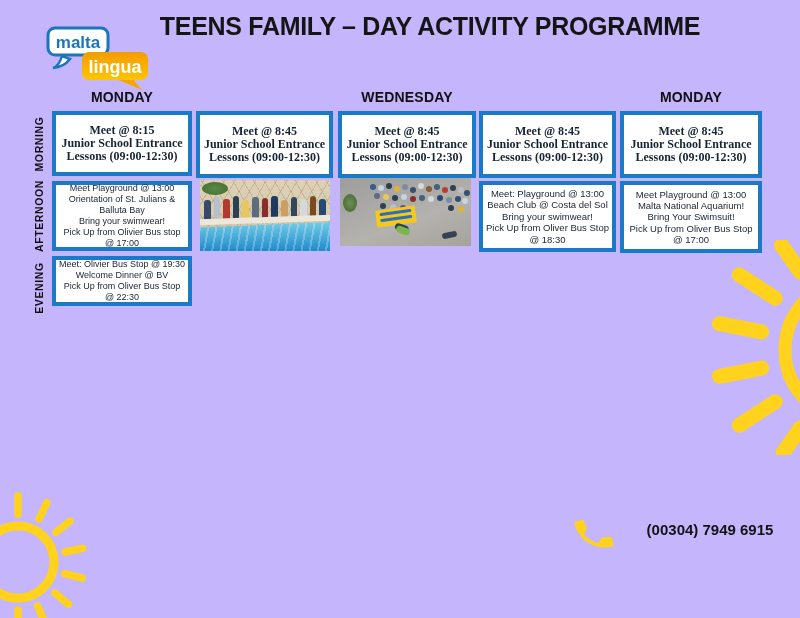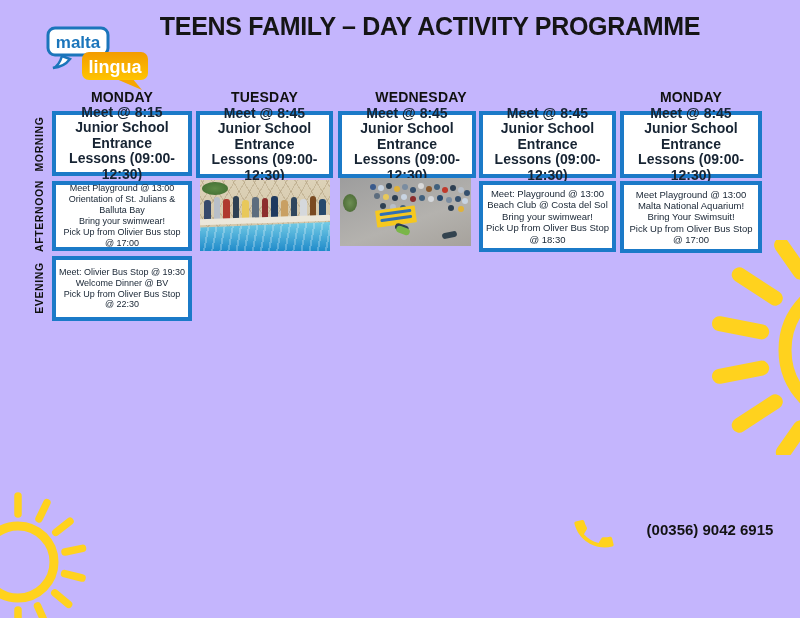--- a/index.html
+++ b/index.html
@@ -18,21 +18,21 @@
 
   
   .row-label{position:absolute;width:84px;height:14px;text-align:center;
              transform:rotate(-90deg);font-weight:700;font-size:10.5px;color:#101010;
              letter-spacing:0.6px;}
 
   
   .cell{position:absolute;background:#fff;border:4px solid #1b7ac8;box-sizing:border-box;
         display:flex;align-items:center;justify-content:center;text-align:center;
         white-space:pre-line;color:#172433;padding:1px 2px;}
-  .cell-morning{font-weight:700;font-size:14px;line-height:1.1;}
+  .cell-morning{font-weight:700;font-size:12px;line-height:1.1;font-family:Liberation Serif, serif;}
   .cell-sm{font-weight:400;font-size:9.5px;line-height:1.2;}
   .cell-xs{font-weight:400;font-size:9px;line-height:1.22;}
 
   
   .photo{position:absolute;overflow:hidden;}
   .photo-pool{background:
       repeating-linear-gradient(60deg, rgba(150,128,90,.30) 0 1px, transparent 1px 9px),
       repeating-linear-gradient(-60deg, rgba(150,128,90,.30) 0 1px, transparent 1px 9px),
       linear-gradient(#ddd2b8,#cfc2a4);}
   .people-row{position:absolute;left:4px;right:4px;top:14px;height:26px;display:flex;
@@ -114,22 +114,21 @@
     <path d="M86,52 L96,64 L68,52 z" fill="#f7a600"></path>
     <rect x="36" y="26" width="66" height="28" rx="7" fill="url(#lg)"></rect>
     <text x="69" y="47" text-anchor="middle" font-family="Liberation Sans, sans-serif" font-size="18" font-weight="700" fill="#ffffff">lingua</text>
   </svg>
 
   <div class="title-block">
     <div class="title-l1">TEENS FAMILY – DAY ACTIVITY PROGRAMME</div>
   </div>
 
   <div class="day-label" style="left:52px;width:140px;">MONDAY</div>
-  <div class="day-label" style="left:196px;width:137px;">TUESDAY</div>
-  <div class="day-label" style="left:352px;width:138px;">WEDNESDAY</div>
+  <div class="day-label" style="left:338px;width:138px;">WEDNESDAY</div>
   <div class="day-label" style="left:479px;width:137px;margin-top:37px;">THURSDAY</div>
   <div class="day-label" style="left:620px;width:142px;">MONDAY</div>
 
   <div class="row-label" style="left:-2px;top:137px;">MORNING</div>
   <div class="row-label" style="left:-2px;top:209px;">AFTERNOON</div>
   <div class="row-label" style="left:-2px;top:281px;">EVENING</div>
 
   <div class="cell cell-morning" style="left:52px;top:111px;width:140px;height:65px;">Meet @ 8:15
 Junior School Entrance
 Lessons (09:00-12:30)</div>
@@ -185,30 +184,30 @@
 
   <div class="cell cell-sm" style="left:479px;top:181px;width:137px;height:71px;">Meet: Playground @ 13:00
 Beach Club @ Costa del Sol
 Bring your swimwear!
 Pick Up from Oliver Bus Stop @ 18:30</div>
   <div class="cell cell-sm" style="left:620px;top:181px;width:142px;height:72px;">Meet Playground @ 13:00
 Malta National Aquarium!
 Bring Your Swimsuit!
 Pick Up from Oliver Bus Stop @ 17:00</div>
 
-  <div class="cell cell-xs" style="left:52px;top:256px;width:140px;height:65px;">Meet: Olivier Bus Stop @ 19:30
+  <div class="cell cell-xs" style="left:52px;top:256px;width:140px;height:50px;">Meet: Olivier Bus Stop @ 19:30
 Welcome Dinner @ BV
 Pick Up from Oliver Bus Stop @ 22:30</div>
 
 
   <svg class="phone-icon" width="44" height="44" viewBox="0 0 24 24" style="transform:rotate(-14deg);">
     <path fill="#ffd21e" d="M6.62 10.79c1.44 2.83 3.76 5.14 6.59 6.59l2.2-2.2c.27-.27.67-.36 1.02-.24 1.12.37 2.33.57 3.57.57.55 0 1 .45 1 1V20c0 .55-.45 1-1 1-9.39 0-17-7.61-17-17 0-.55.45-1 1-1h3.5c.55 0 1 .45 1 1 0 1.25.2 2.45.57 3.57.11.35.03.74-.25 1.02l-2.2 2.2z"></path>
   </svg>
   <div class="emergency-text">
-    <div>(00356) 9042 6915</div>
+    <div>(00304) 7949 6915</div>
   </div>
 
   <svg class="sun" style="left:685px;top:240px;" width="220" height="215" viewBox="0 0 220 215">
     <g stroke="#ffd21e" stroke-linecap="round" fill="none">
       <circle cx="170" cy="110" r="70" stroke-width="13"></circle>
       <line x1="115.5" y1="32.2" x2="96.6" y2="5.2" stroke-width="15"></line>
       <line x1="90.3" y1="58.2" x2="54.2" y2="34.8" stroke-width="15"></line>
       <line x1="76.7" y1="91.9" x2="34.5" y2="83.7" stroke-width="15"></line>
       <line x1="76.7" y1="128.1" x2="34.5" y2="136.3" stroke-width="15"></line>
       <line x1="90.3" y1="161.8" x2="54.2" y2="185.2" stroke-width="15"></line>

